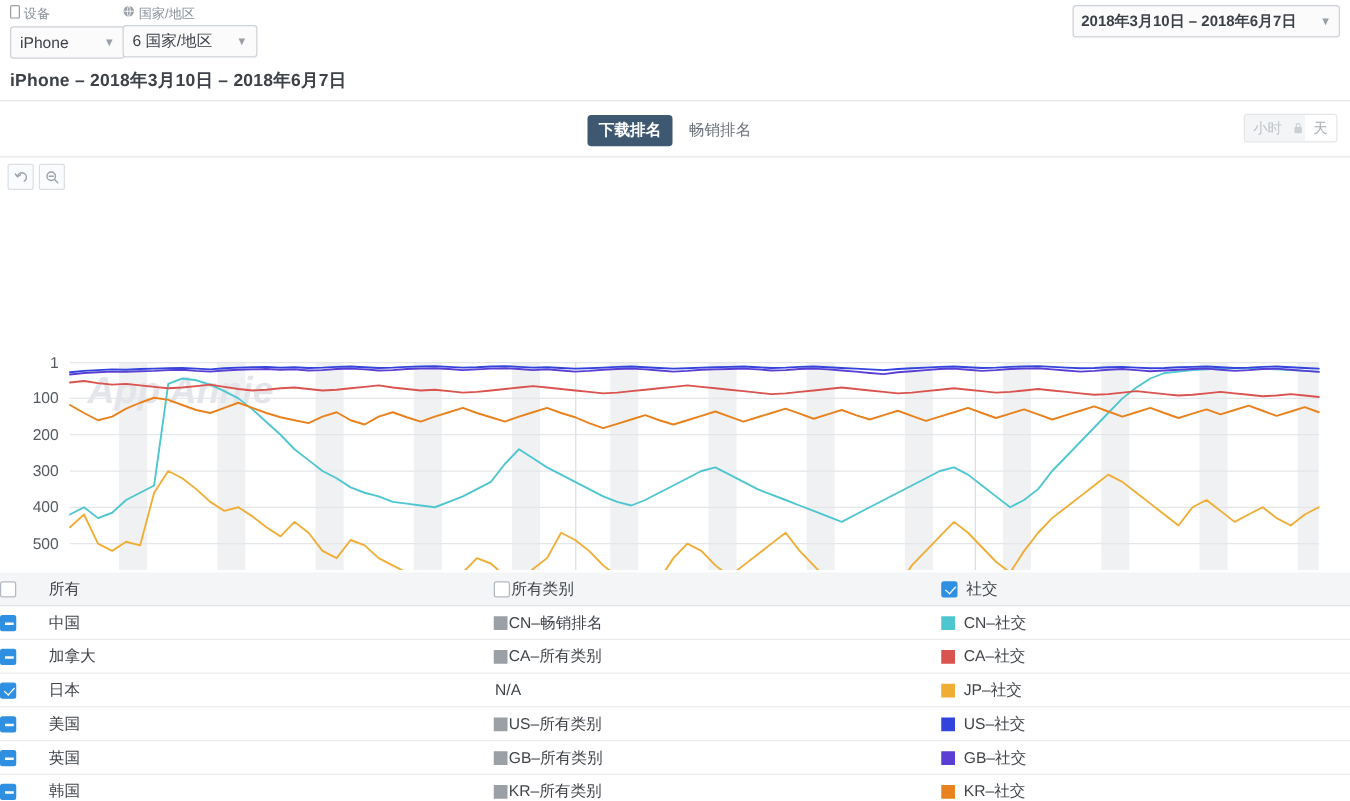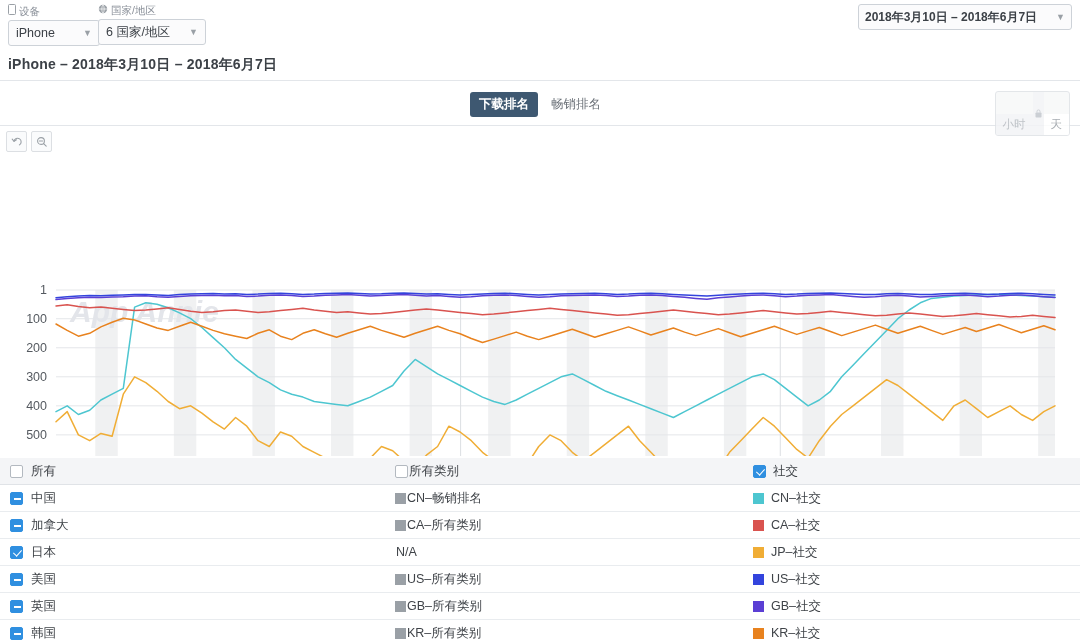--- a/index.html
+++ b/index.html
@@ -57,21 +57,21 @@
     color:#6b7178; cursor:pointer; white-space:nowrap;
   }
   .tab.active { background:#3e5871; color:#fff; font-weight:bold; }
   .granularity {
     position:absolute; right:10px; top:10px;
     display:flex; align-items:stretch; border:1px solid #dfe2e6;
     border-radius:3px; overflow:hidden; background:#f7f8f9; opacity:.85;
   }
   .gran-btn {
     padding:3px 7px; font-size:11.5px; color:#b4b9bf; cursor:default;
-    display:flex; align-items:center; background:#f3f4f6;margin-top:22px;
+    display:flex; align-items:center; background:#f3f4f6;
   }
   .gran-btn.sel { background:#fff; color:#9aa0a6; }
   .gran-lock { padding:3px 2px; color:#c2c7cd; font-size:10px; background:#f3f4f6; display:flex; align-items:center;}
 
   
   .chartzone { position:absolute; top:126px; left:0; width:1080px; height:330px; }
   .chart-tools { position:absolute; left:6px; top:5px; display:flex; gap:4px; z-index:5;}
   .tool-btn {
     width:21px; height:21px; border:1px solid #dcdfe3; border-radius:2px;
     background:#fafbfc; display:flex; align-items:center; justify-content:center;
@@ -79,21 +79,21 @@
   }
   .chart-svg { position:absolute; left:0; top:0; }
 
   
   .legend { position:absolute; top:458px; left:0; width:1080px; }
   .lg-row {
     display:flex; align-items:center; height:27px;
     border-bottom:1px solid #e9ecef; font-size:12.5px; color:#3f4348;
   }
   .lg-row.head { background:#f4f5f7; border-bottom:1px solid #e0e3e7; }
-  .lg-c1 { width:395px; padding-left:10px; display:flex; align-items:center; gap:8px;}
+  .lg-c1 { width:395px; display:flex; align-items:center; gap:26px;}
   .lg-c2 { width:358px; display:flex; align-items:center; gap:1px;}
   .lg-c3 { flex:1; display:flex; align-items:center; gap:7px;}
   .cb {
     width:13px; height:13px; border:1px solid #b3b9c0; border-radius:2px;
     background:#fff; display:inline-block; flex:0 0 auto;
   }
   .cb.checked, .cb.indet {
     background:#2f8fe0; border-color:#2f8fe0; position:relative;
   }
   .cb.checked::after {

